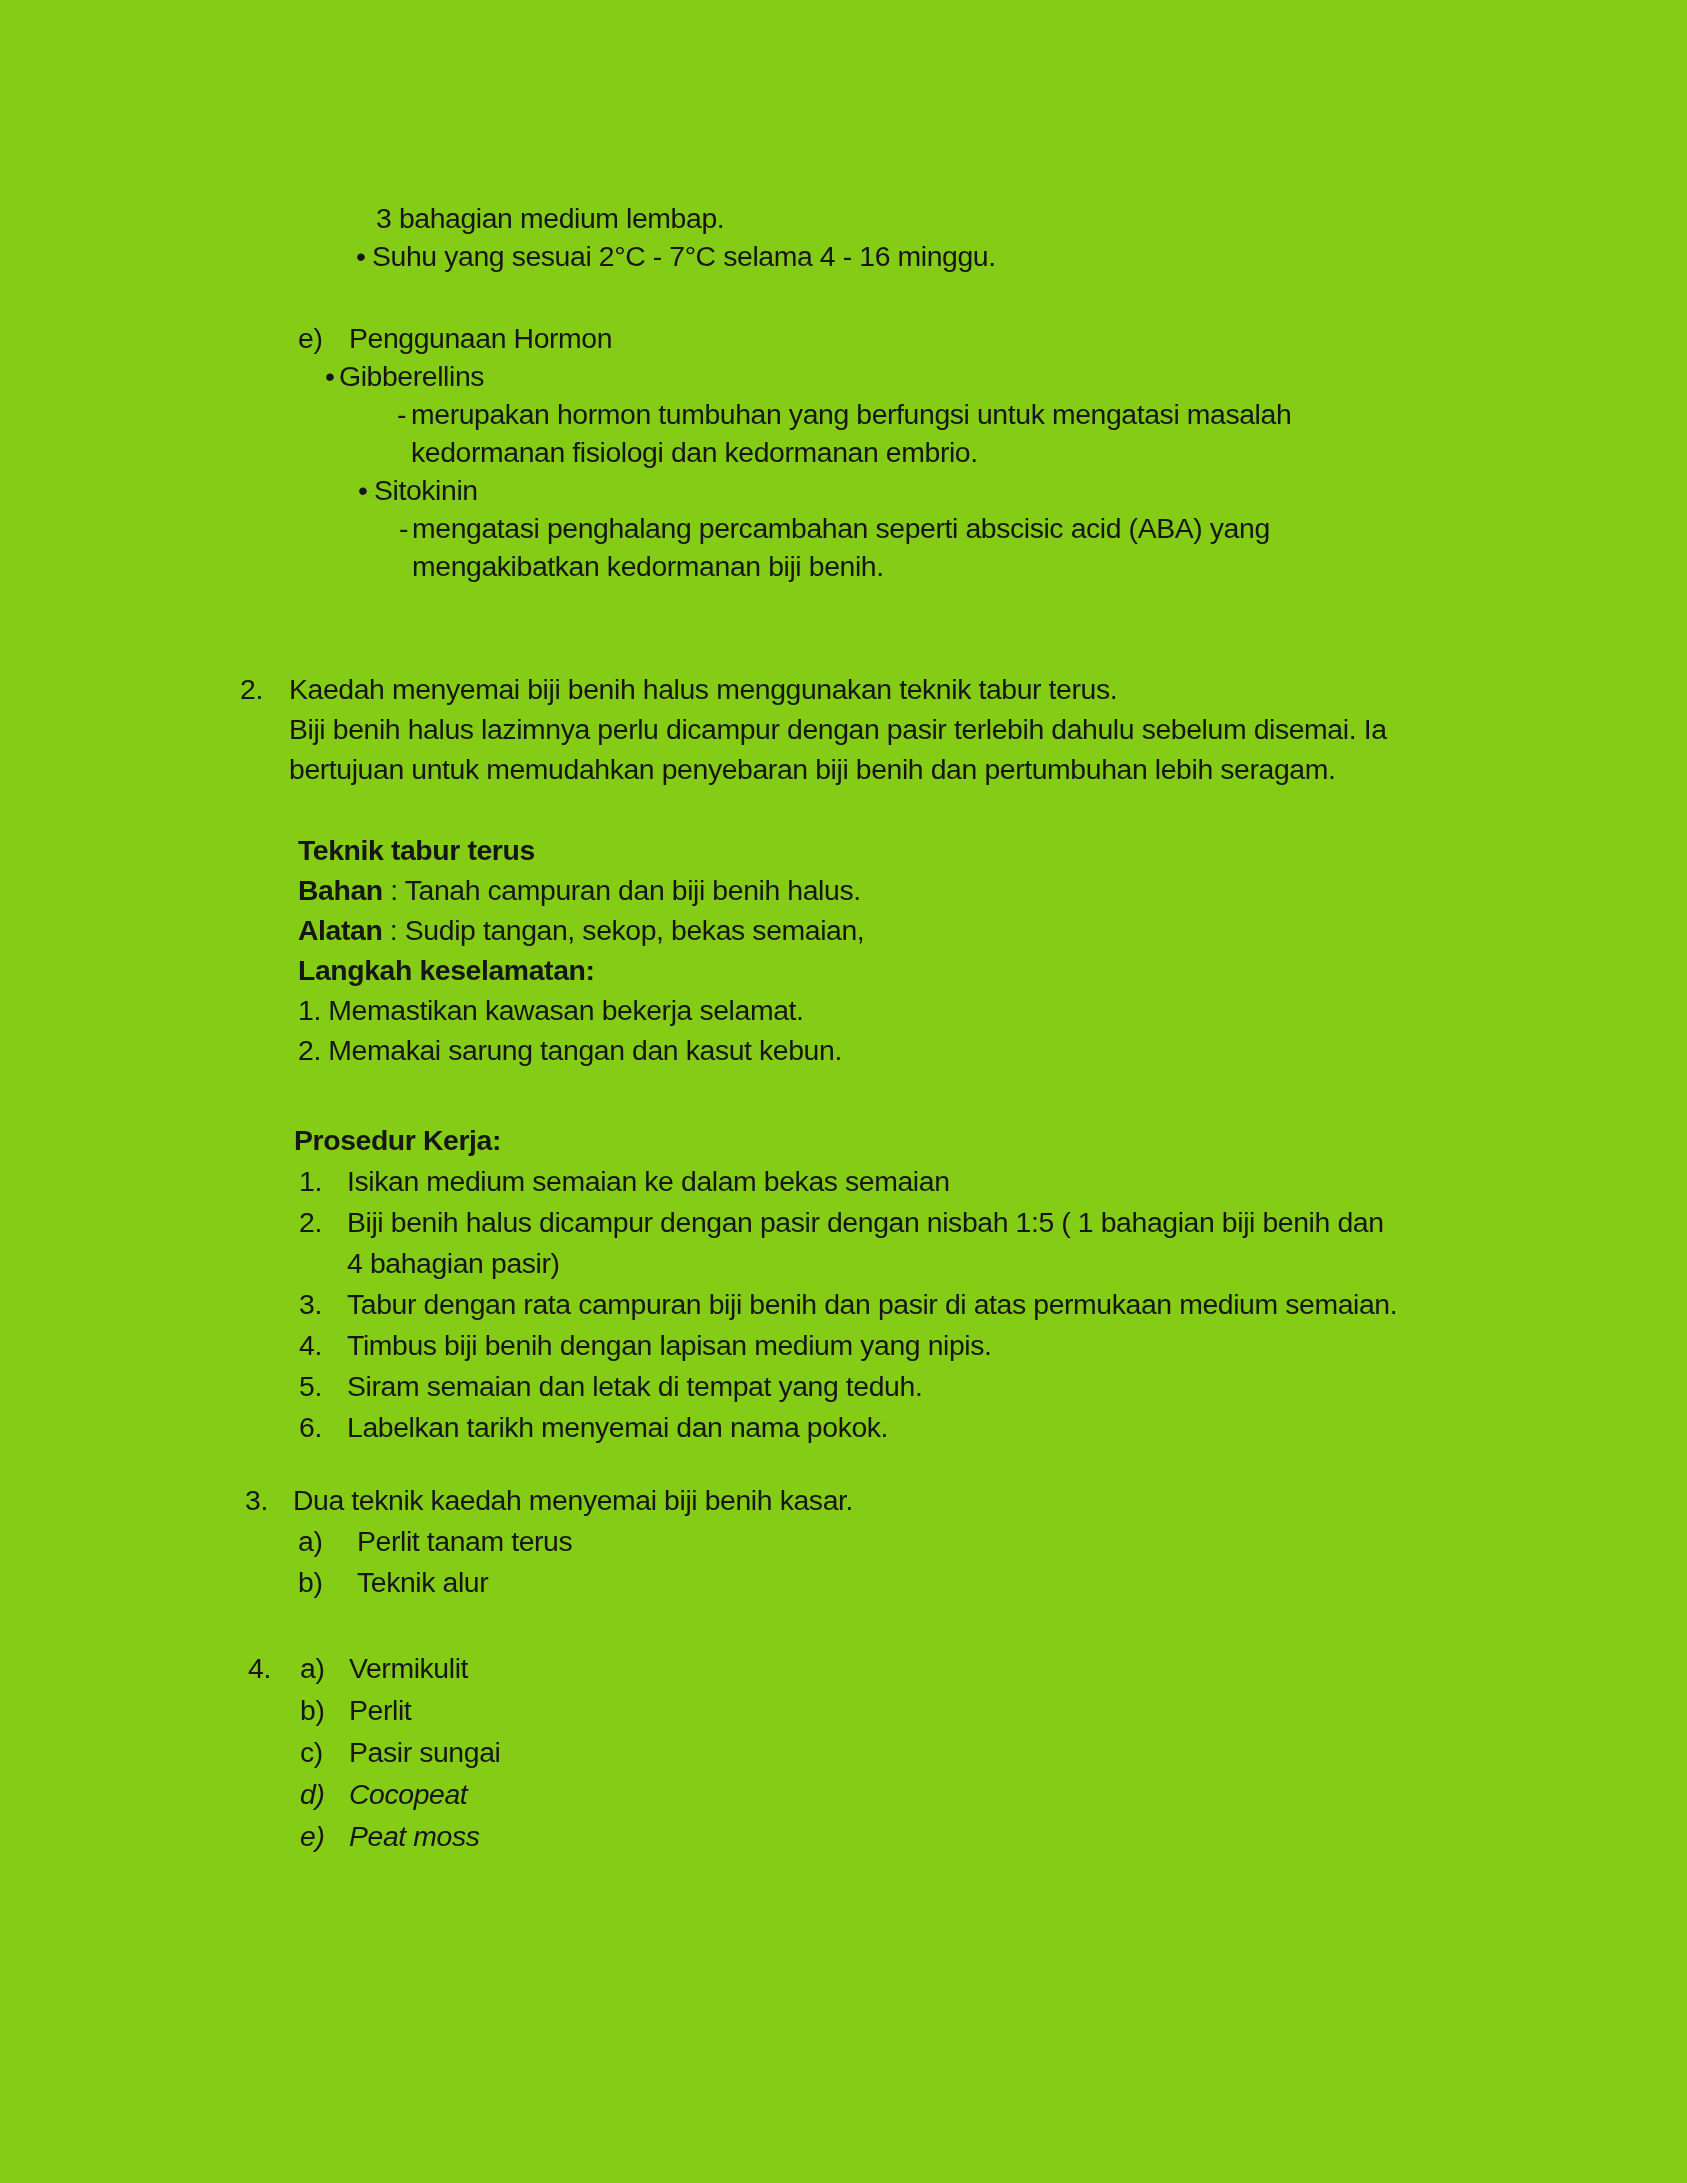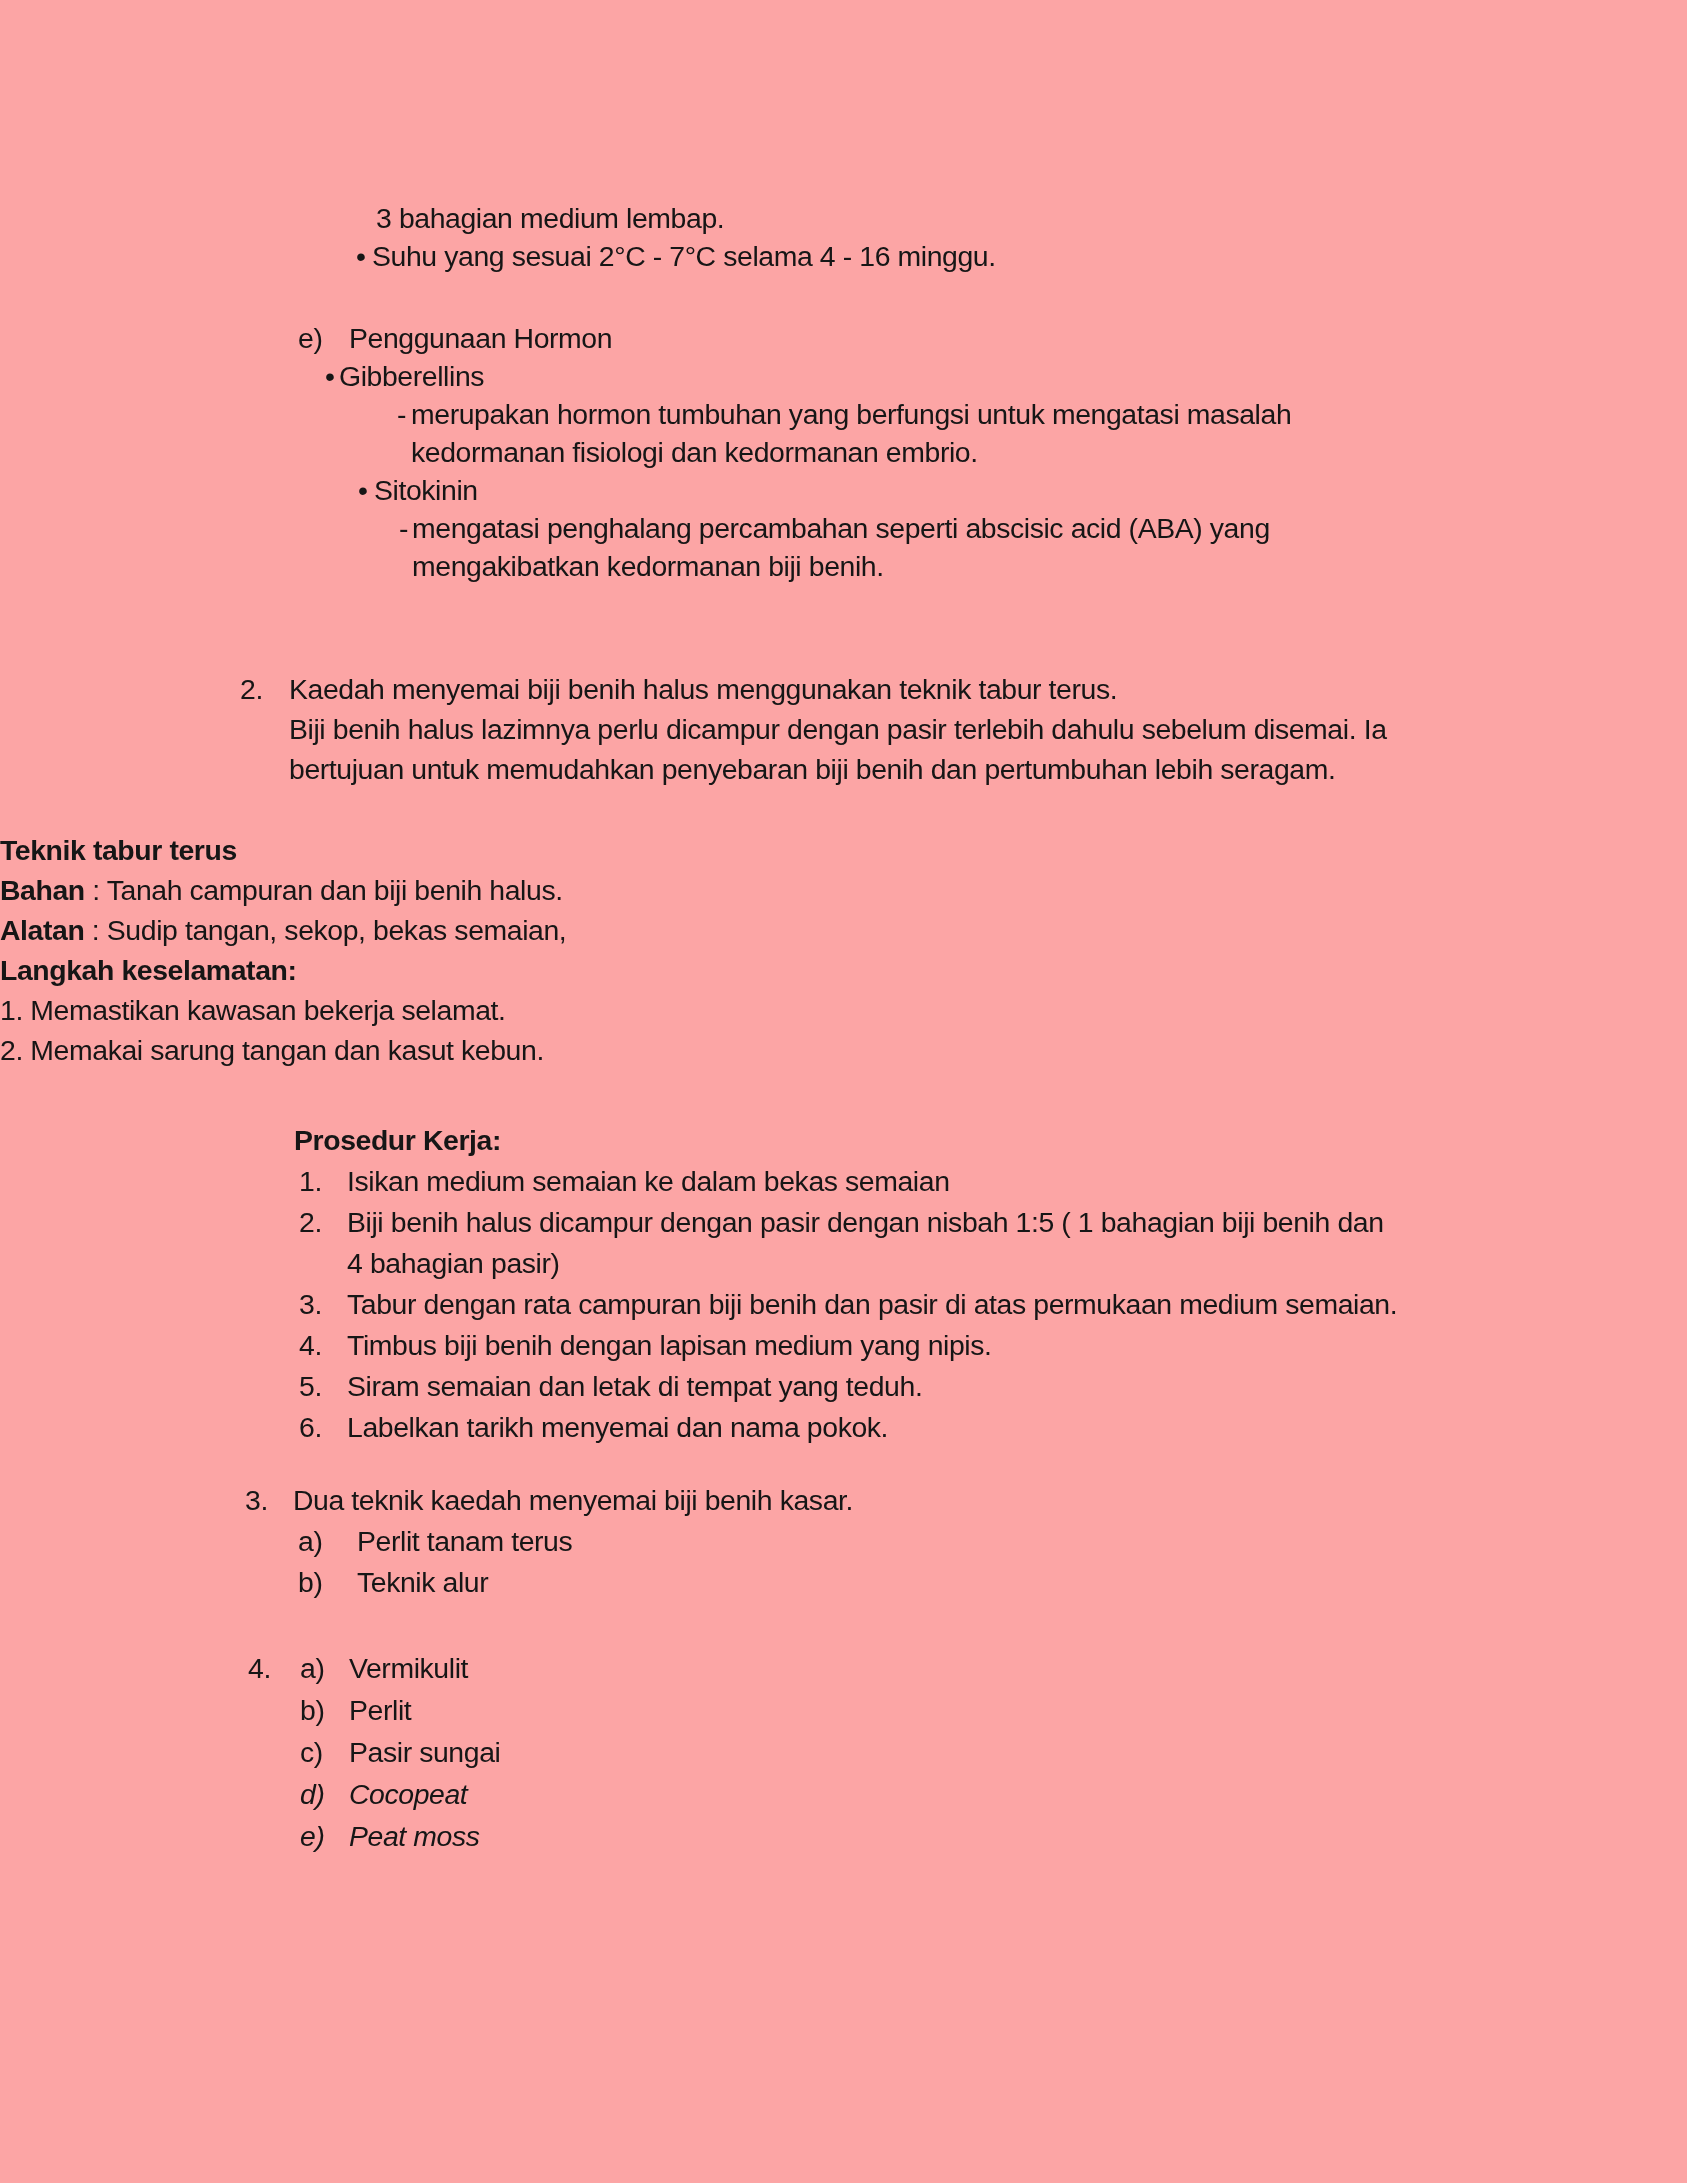--- a/index.html
+++ b/index.html
@@ -1,40 +1,40 @@
 <!DOCTYPE html>
 <html style="font-size:10.6px"><head>
 <meta charset="utf-8">
 <style>
   html,body{margin:0;padding:0;background:#e8e8e8;}
   .page{
     position:relative;
     width:1687px;
     height:2183px;
-    background:#fca5a5;
+    background:#84cc16;
     font-family:"Liberation Sans", sans-serif;
     font-size:28.4px;
     letter-spacing:-0.4px;
     color:#161616;
     overflow:hidden;
   }
   .blk{position:absolute;left:0;width:1687px;}
   .lh58{line-height:38px;}
   .lh60{line-height:40px;}
   .lh61{line-height:40px;}
   .lh62{line-height:41px;}
   .lh63{line-height:42px;}
   .line{position:relative;white-space:nowrap;}
   .marker{position:absolute;top:0;}
   .bold{font-weight:bold;}
   .it{font-style:italic;}
   .pl437{padding-left:289px;}
   .pl443{padding-left:293px;}
   .pl445{padding-left:294px;}
-  .pl450{}
+  .pl450{padding-left:298px;}
   .pl513{padding-left:339px;}
   .pl525{padding-left:347px;}
   .pl527{padding-left:349px;}
   .pl540{padding-left:357px;}
   .pl563{padding-left:372px;}
   .pl565{padding-left:374px;}
   .pl568{padding-left:376px;}
   .pl622{padding-left:411px;}
   .pl623{padding-left:412px;}
 </style>

